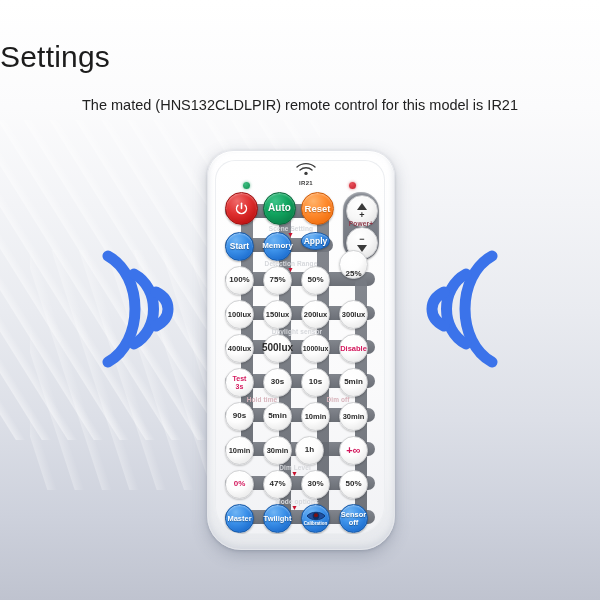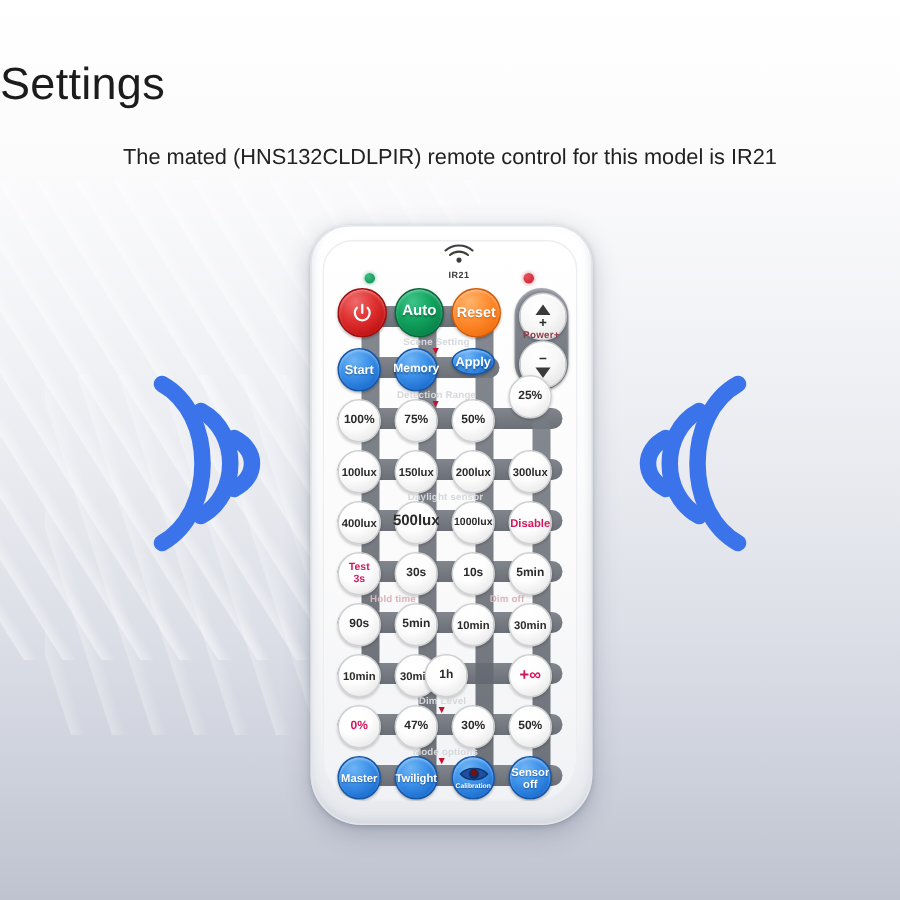--- a/index.html
+++ b/index.html
@@ -244,21 +244,21 @@
 
       <div class="key white" style="left:10px;top:106px;width:29px;height:29px;">
         <span class="txt">100%</span>
       </div>
       <div class="key white" style="left:48px;top:106px;width:29px;height:29px;">
         <span class="txt">75%</span>
       </div>
       <div class="key white" style="left:86px;top:106px;width:29px;height:29px;">
         <span class="txt">50%</span>
       </div>
-      <div class="key white" style="left:124px;top:90px;width:29px;height:29px;">
+      <div class="key white" style="left:124px;top:90px;width:29px;height:29px;align-items:flex-end;">
         <span class="txt">25%</span>
       </div>
 
       <div class="key white" style="left:10px;top:140px;width:29px;height:29px;font-size:7.5px;">
         <span class="txt">100lux</span>
       </div>
       <div class="key white" style="left:48px;top:140px;width:29px;height:29px;font-size:7.5px;">
         <span class="txt">150lux</span>
       </div>
       <div class="key white" style="left:86px;top:140px;width:29px;height:29px;font-size:7.5px;">
@@ -312,21 +312,21 @@
       <div class="key white" style="left:124px;top:242px;width:29px;height:29px;font-size:7.5px;">
         <span class="txt">30min</span>
       </div>
 
       <div class="key white" style="left:10px;top:276px;width:29px;height:29px;font-size:7.5px;">
         <span class="txt">10min</span>
       </div>
       <div class="key white" style="left:48px;top:276px;width:29px;height:29px;font-size:7.5px;">
         <span class="txt">30min</span>
       </div>
-      <div class="key white" style="left:68px;top:276px;width:29px;height:29px;">
+      <div class="key white" style="left:80px;top:276px;width:29px;height:29px;">
         <span class="txt">1h</span>
       </div>
       <div class="key white danger-text" style="left:124px;top:276px;width:29px;height:29px;font-size:11px;">
         <span class="txt">+∞</span>
       </div>
 
       <div class="seclabel" style="left:44px;top:304px;width:72px;">Dim Level</div>
       <div class="marker" style="left:76px;top:310px;">▼</div>
 
       <div class="key white danger-text" style="left:10px;top:310px;width:29px;height:29px;">

